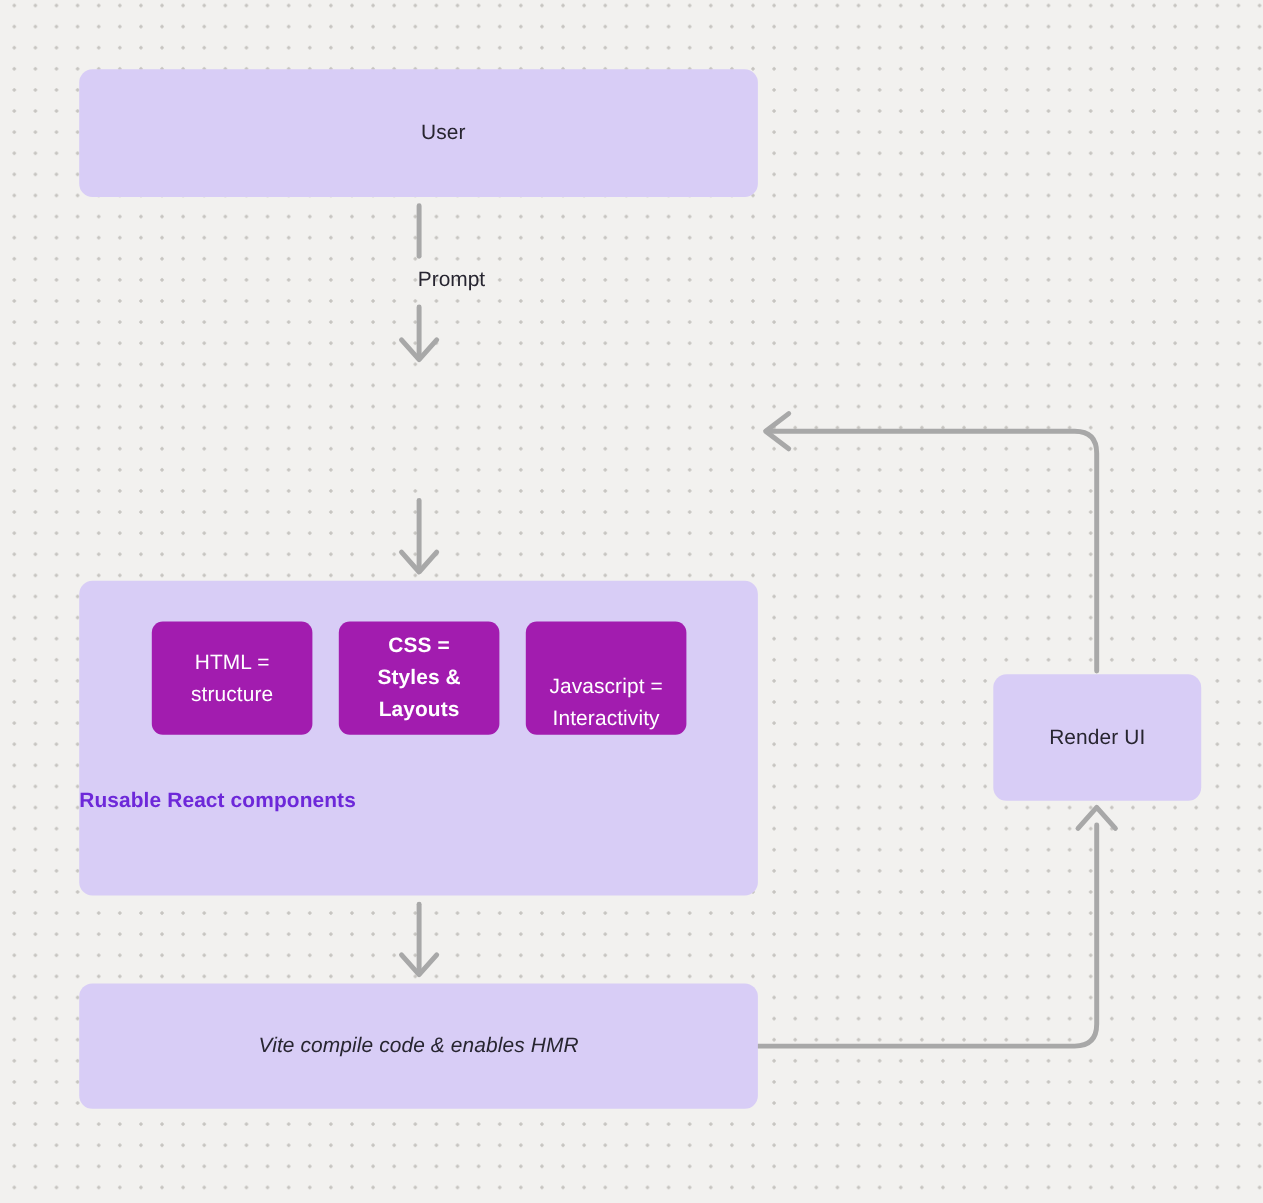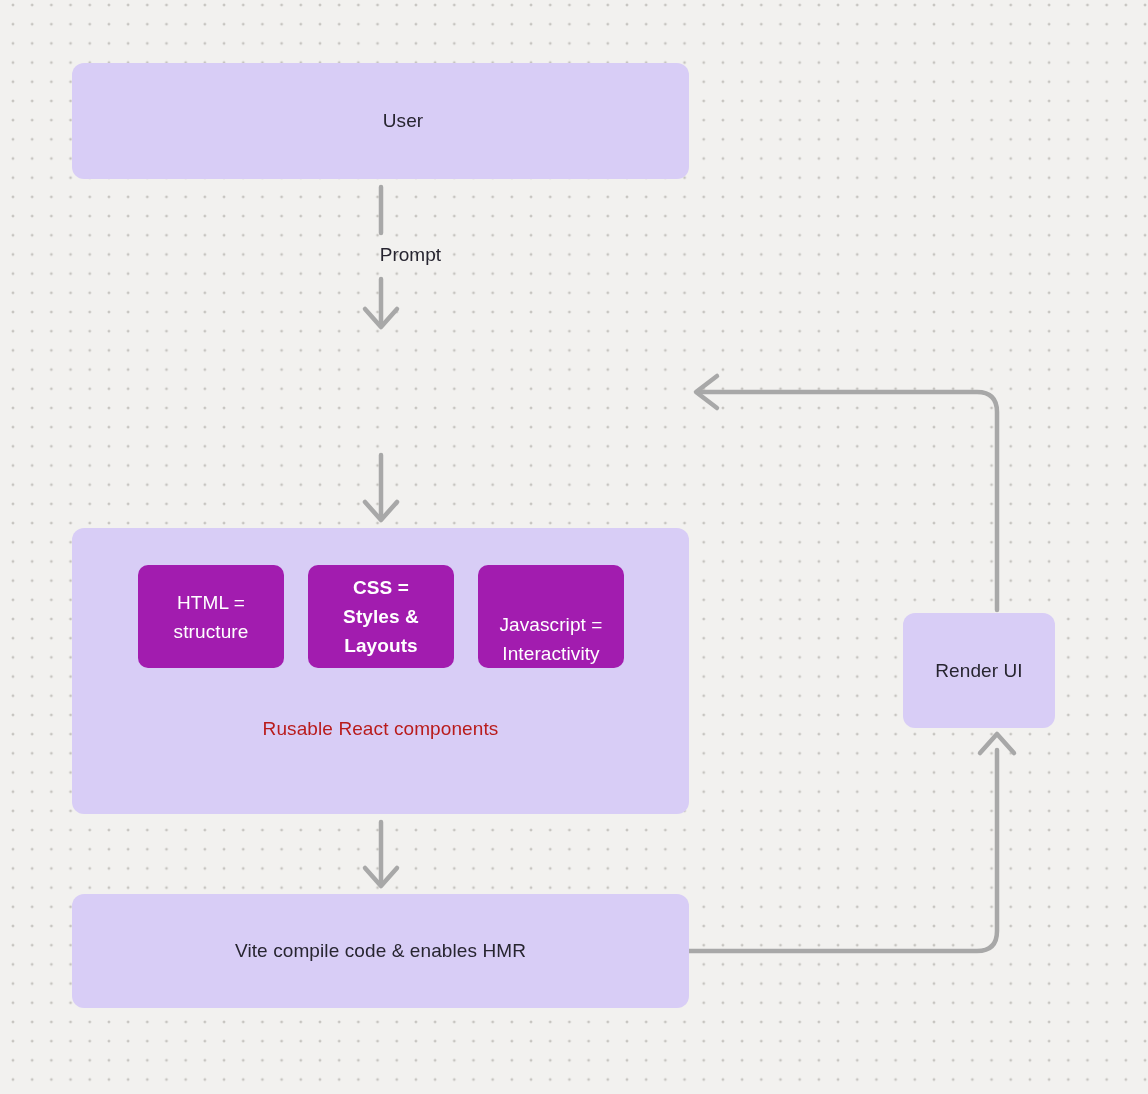--- a/index.html
+++ b/index.html
@@ -28,22 +28,22 @@
     justify-content: center;
     font-size: 19px;
     font-weight: 500;
     letter-spacing: 0.1px;
     color: #272530;
     box-sizing: border-box;
   }
   .node-user   { left: 72px;  top: 63px;  width: 617px; height: 116px; padding-left: 45px; }
   .node-webapp { left: 72px;  top: 334px; width: 617px; height: 113px; }
   .node-group  { left: 72px;  top: 528px; width: 617px; height: 286px; display: block; }
-  .node-vite   { left: 72px;  top: 894px; width: 617px; height: 114px; }
-  .node-render { left: 903px; top: 613px; width: 152px; height: 115px; }
+  .node-vite   { left: 72px;  top: 894px; width: 617px; height: 114px; font-style: italic; }
+  .node-render { left: 903px; top: 613px; width: 189px; height: 115px; }
 
   .chip {
     position: absolute;
     top: 37px;
     width: 146px;
     height: 103px;
     background: #a21caf;
     border-radius: 10px;
     color: #ffffff;
     font-size: 19px;
@@ -58,24 +58,23 @@
   }
   .chip-1 { left: 66px; }
   .chip-2 { left: 236px; font-weight: bold; }
   .chip-3 { left: 406px; align-items: flex-end; }
 
   .group-caption {
     position: absolute;
     left: 0;
     top: 190px;
     width: 100%;
-    text-align: center;
     font-size: 19px;
-    font-weight: 400;
-    color: #b91c1c;
+    font-weight: 700;
+    color: #6d28d9;
   }
 
   .edge-label {
     position: absolute;
     left: 321px;
     top: 244px;
     width: 120px;
     text-align: right;
     font-size: 19px;
     font-weight: 500;

